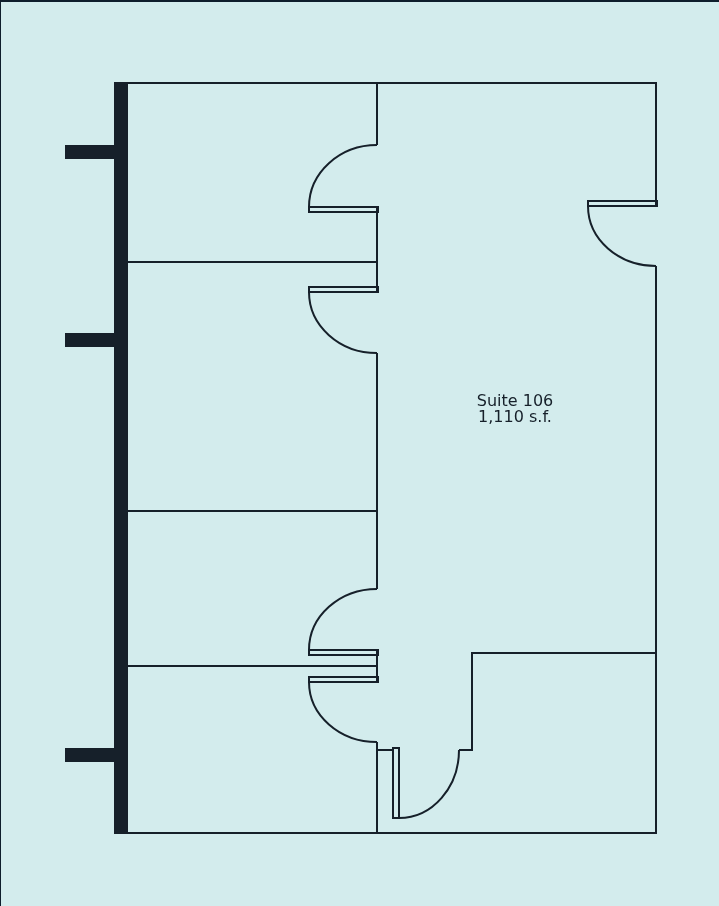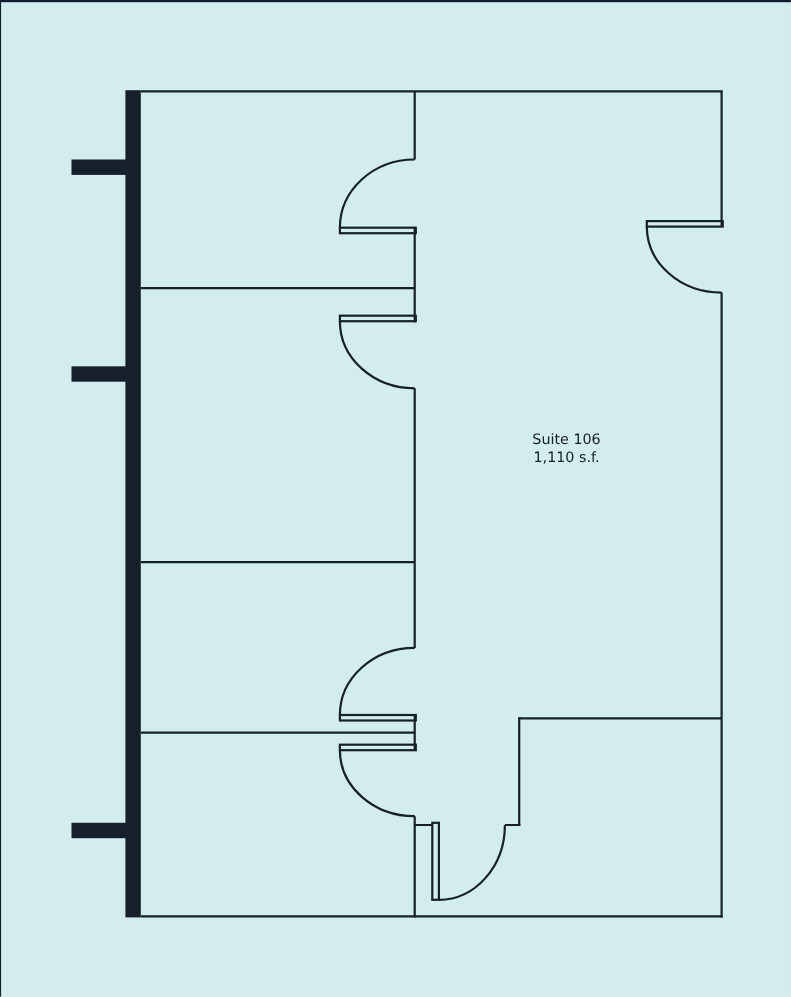--- a/index.html
+++ b/index.html
@@ -23,21 +23,21 @@
       position: absolute;
       left: 0; top: 0;
     }
     .label {
       position: absolute;
       left: 454px;
       top: 391px;
       width: 120px;
       text-align: center;
       font-family: "DejaVu Sans", sans-serif;
-      font-size: 13px;
+      font-size: 16px;
       line-height: 16px;
       color: #16202a;
     }
     .label div { white-space: nowrap; }
   </style>
 </head>
 <body>
 
 <div class="frame">
   <svg class="plan" width="719" height="906" viewBox="0 0 719 906" fill="none" stroke="#16202a" stroke-width="2">

